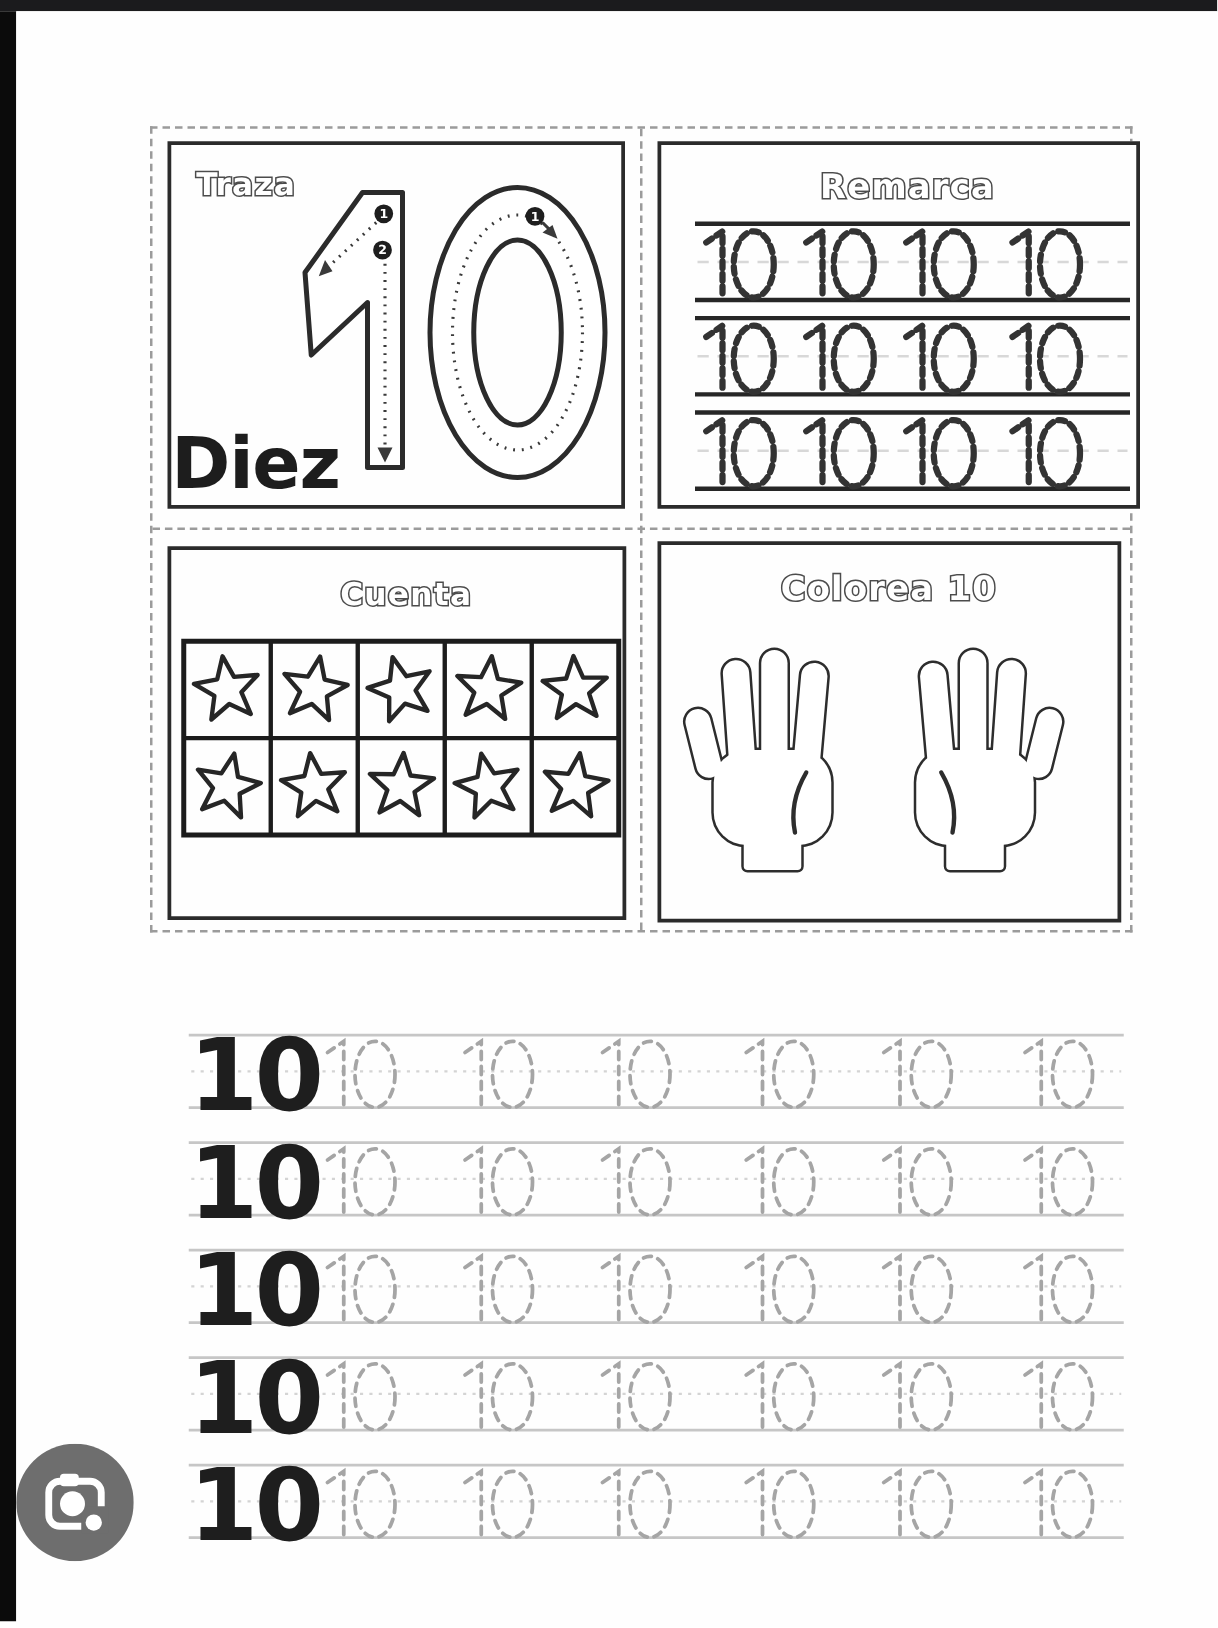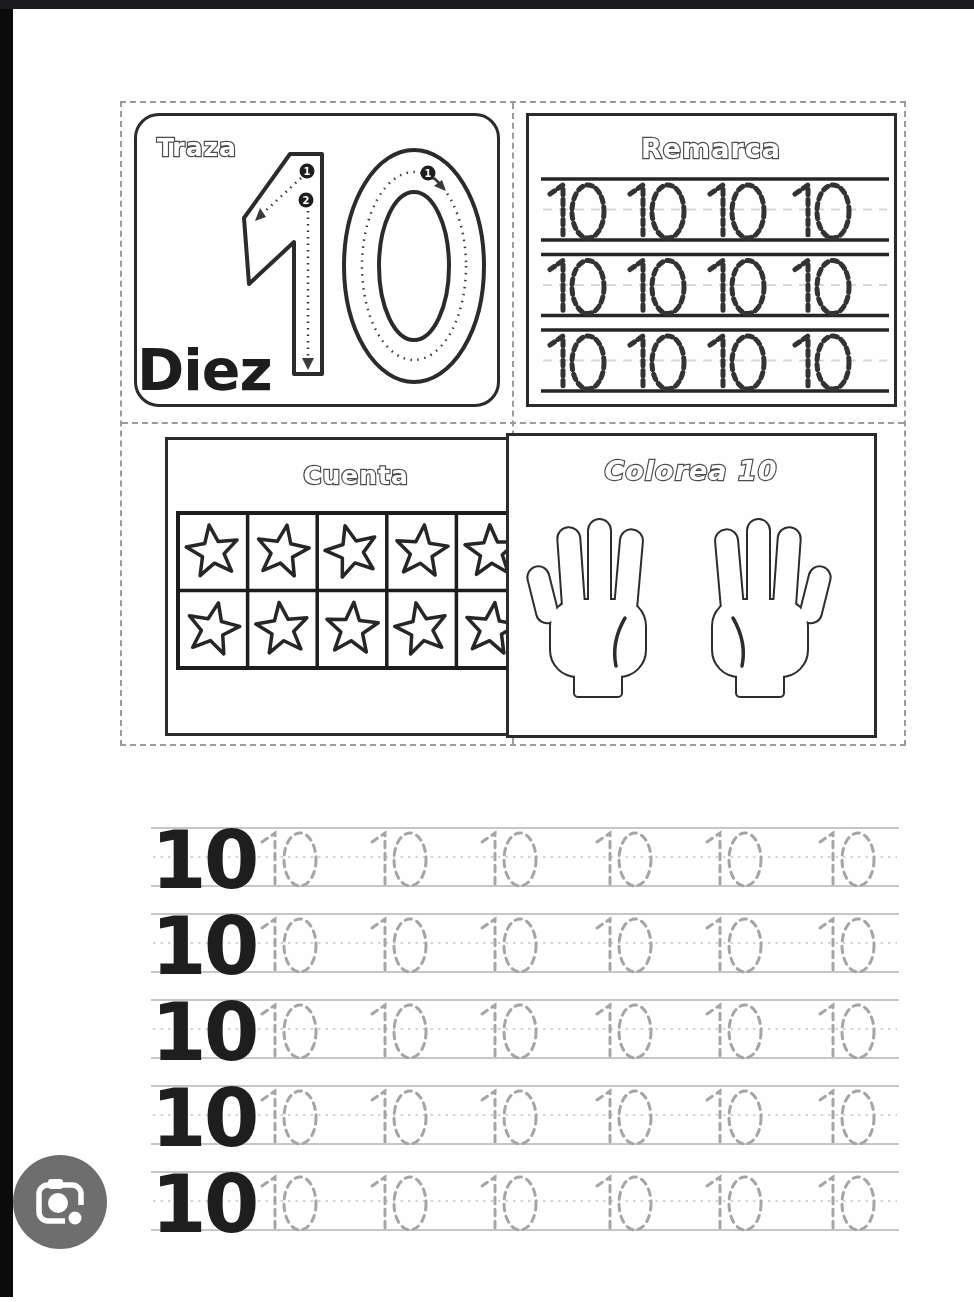--- a/index.html
+++ b/index.html
@@ -7,24 +7,24 @@
           font-family:"DejaVu Sans",sans-serif;}
   .topbar{position:absolute;left:0;top:0;width:974px;height:9px;background:#1b1b1d;}
   .leftbar{position:absolute;left:0;top:9px;width:13px;height:1288px;background:#0b0b0b;}
   .page{position:absolute;left:13px;top:9px;right:0;bottom:0;background:#fefefe;}
   .cards{position:absolute;left:120px;top:92px;width:786px;height:645px;
          border:2px dashed #9b9b9b;box-sizing:border-box;}
   .cut-v{position:absolute;left:390px;top:0;height:641px;border-left:2px dashed #9b9b9b;}
   .cut-h{position:absolute;top:319px;left:0;width:782px;border-top:2px dashed #9b9b9b;}
   .card{position:absolute;border:3px solid #2b2b2b;background:#fefefe;box-sizing:content-box;}
   .card svg{display:block;overflow:visible;}
-  #card-traza{left:12px;top:10px;width:360px;height:288px;border-radius:25px;}
-  #card-remarca{left:404px;top:10px;width:365px;height:288px;}
-  #card-cuenta{left:12px;top:334px;width:361px;height:293px;margin-left:31px;}
-  #card-colorea{left:384px;top:330px;width:365px;height:299px;font-style:italic;}
+  #card-traza{left:12px;top:10px;width:360px;height:288px;}
+  #card-remarca{left:404px;top:10px;width:365px;height:288px;padding-left:15px;}
+  #card-cuenta{left:12px;top:334px;width:361px;height:293px;}
+  #card-colorea{left:404px;top:330px;width:365px;height:299px;}
   .bubble{font-family:"DejaVu Sans",sans-serif;font-weight:bold;fill:#ffffff;
           stroke:#4c4c4c;stroke-width:2.4;paint-order:stroke;letter-spacing:1px;}
   #practice{position:absolute;left:134px;top:813px;width:760px;height:440px;}
   .prow{position:absolute;left:0;width:760px;height:74px;}
   .lens-btn{position:absolute;left:13px;top:1155px;width:94px;height:94px;border:none;
             padding:0;background:transparent;cursor:pointer;}
   .lens-btn svg{display:block;}
   text{font-family:"DejaVu Sans",sans-serif;}
 </style>
 </head>

